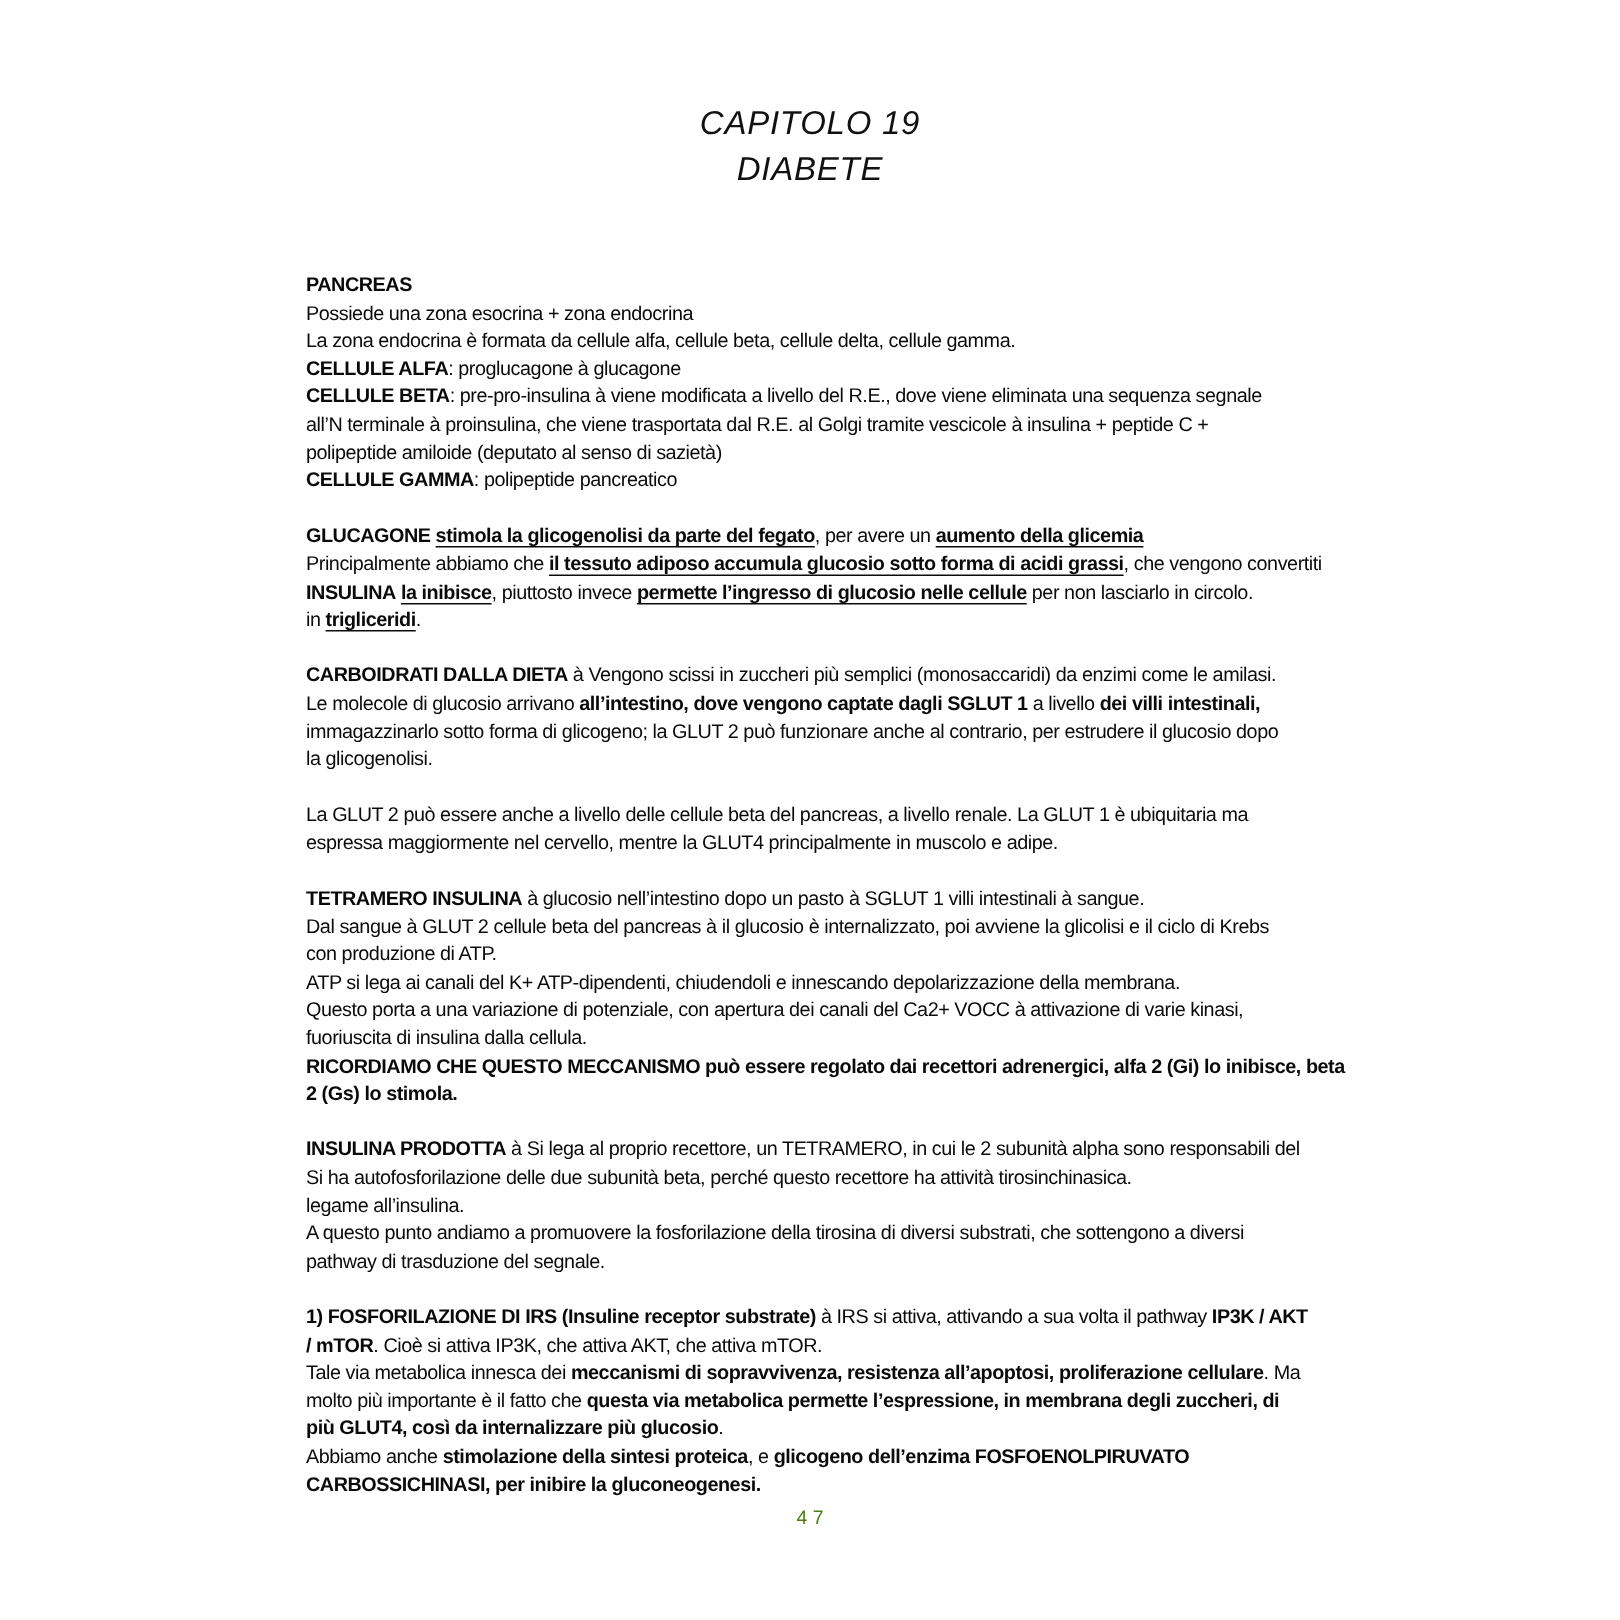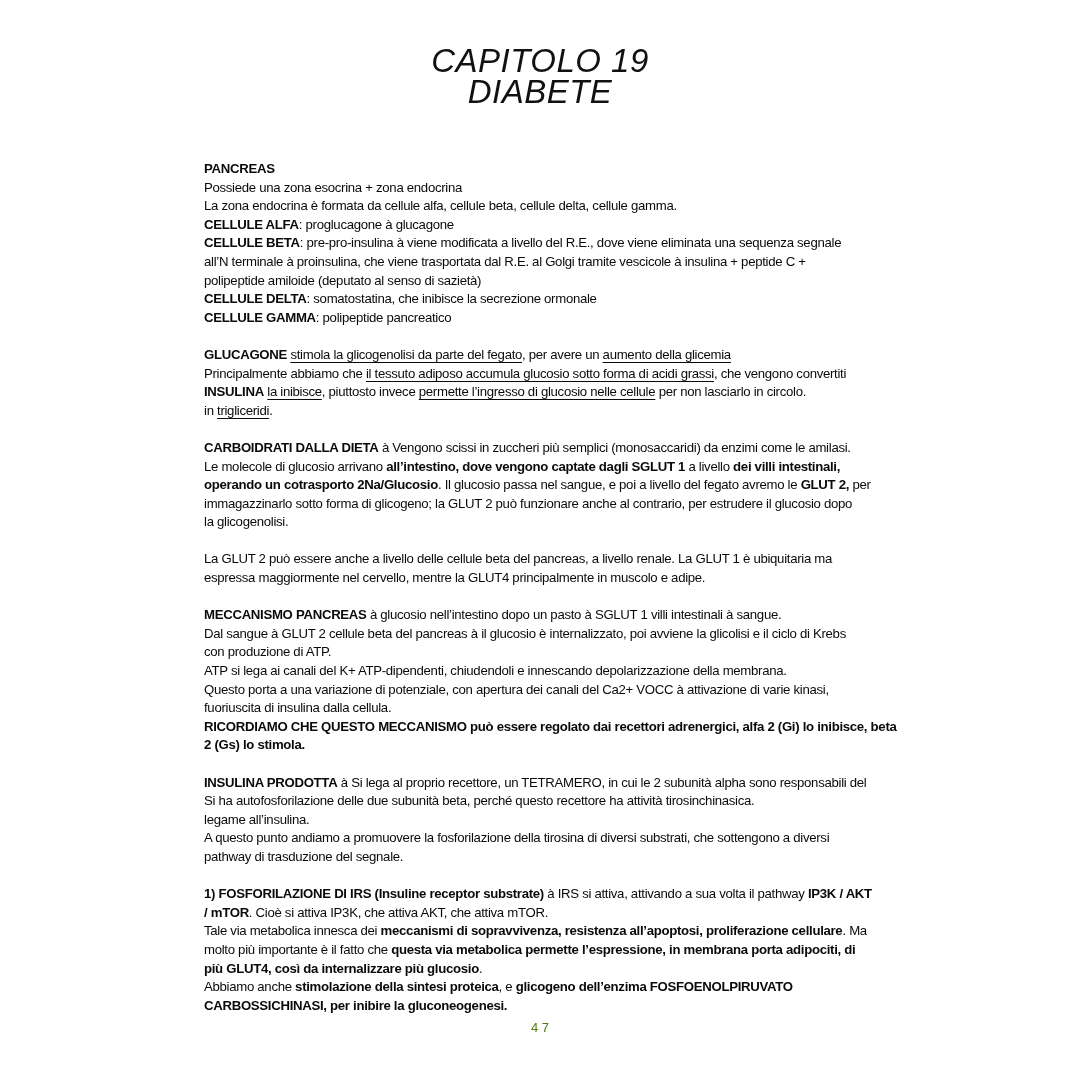--- a/index.html
+++ b/index.html
@@ -6,42 +6,42 @@
   .page {
     position: relative;
     width: 1080px;
     height: 1080px;
     background: #ffffff;
     color: #000000;
     font-family: "Liberation Sans", sans-serif;
     overflow: hidden;
   }
   .doc-title {
-    padding-top: 45px;
+    padding-top: 66px;
     text-align: center;
     font-style: italic;
-    font-size: 33px;
+    font-size: 22px;
     line-height: 31px;
     letter-spacing: 0.5px;
     color: #111111;
   }
   .content {
     margin-top: 53px;
     margin-left: 204px;
     width: 676px;
     font-size: 13.2px;
     line-height: 18.6px;
     letter-spacing: -0.3px;
     color: #0a0a0a;
   }
   .block { margin-bottom: 18.6px; }
   .block:last-child { margin-bottom: 0; }
   .line { white-space: pre; }
   .run-b { font-weight: bold; }
-  .run-u { text-decoration: underline; text-decoration-thickness: 1px; text-underline-offset: 2.5px; }
+  .run-u { text-decoration: underline; text-decoration-thickness: 1px; text-underline-offset: 2.5px; font-weight: bold; }
   .page-number {
     margin-top: 4px;
     text-align: center;
     font-size: 13px;
     line-height: 18px;
     color: #4d7c0f;
   }
 </style>
 </head>
 <body>
@@ -53,61 +53,59 @@
   </div>
   <div class="content" id="doc-body">
       <div class="block">
         <div class="line"><span class="run-b">PANCREAS</span></div>
         <div class="line"><span>Possiede una zona esocrina + zona endocrina</span></div>
         <div class="line"><span>La zona endocrina è formata da cellule alfa, cellule beta, cellule delta, cellule gamma.</span></div>
         <div class="line"><span class="run-b">CELLULE ALFA</span><span>: proglucagone à glucagone</span></div>
         <div class="line"><span class="run-b">CELLULE BETA</span><span>: pre-pro-insulina à viene modificata a livello del R.E., dove viene eliminata una sequenza segnale</span></div>
         <div class="line"><span>all’N terminale à proinsulina, che viene trasportata dal R.E. al Golgi tramite vescicole à insulina + peptide C +</span></div>
         <div class="line"><span>polipeptide amiloide (deputato al senso di sazietà)</span></div>
-        <div class="line"><span class="run-b">CELLULE DELTA</span><span>: somatostatina, che inibisce la secrezione ormonale</span></div>
         <div class="line"><span class="run-b">CELLULE GAMMA</span><span>: polipeptide pancreatico</span></div>
       </div>
       <div class="block">
         <div class="line"><span class="run-b">GLUCAGONE</span><span> </span><span class="run-u">stimola la glicogenolisi da parte del fegato</span><span>, per avere un </span><span class="run-u">aumento della glicemia</span></div>
         <div class="line"><span>Principalmente abbiamo che </span><span class="run-u">il tessuto adiposo accumula glucosio sotto forma di acidi grassi</span><span>, che vengono convertiti</span></div>
         <div class="line"><span class="run-b">INSULINA</span><span> </span><span class="run-u">la inibisce</span><span>, piuttosto invece </span><span class="run-u">permette l’ingresso di glucosio nelle cellule</span><span> per non lasciarlo in circolo.</span></div>
         <div class="line"><span>in </span><span class="run-u">trigliceridi</span><span>.</span></div>
       </div>
       <div class="block">
         <div class="line"><span class="run-b">CARBOIDRATI DALLA DIETA</span><span> à Vengono scissi in zuccheri più semplici (monosaccaridi) da enzimi come le amilasi.</span></div>
         <div class="line"><span>Le molecole di glucosio arrivano </span><span class="run-b">all’intestino, dove vengono captate dagli SGLUT 1</span><span> a livello </span><span class="run-b">dei villi intestinali,</span></div>
-        <div class="line"><span class="run-b">operando un cotrasporto 2Na/Glucosio</span><span>. Il glucosio passa nel sangue, e poi a livello del fegato avremo le </span><span class="run-b">GLUT 2,</span><span> per</span></div>
         <div class="line"><span>immagazzinarlo sotto forma di glicogeno; la GLUT 2 può funzionare anche al contrario, per estrudere il glucosio dopo</span></div>
         <div class="line"><span>la glicogenolisi.</span></div>
       </div>
       <div class="block">
         <div class="line"><span>La GLUT 2 può essere anche a livello delle cellule beta del pancreas, a livello renale. La GLUT 1 è ubiquitaria ma</span></div>
         <div class="line"><span>espressa maggiormente nel cervello, mentre la GLUT4 principalmente in muscolo e adipe.</span></div>
       </div>
       <div class="block">
-        <div class="line"><span class="run-b">MECCANISMO PANCREAS</span><span> à glucosio nell’intestino dopo un pasto à SGLUT 1 villi intestinali à sangue.</span></div>
+        <div class="line"><span class="run-b">TETRAMERO INSULINA</span><span> à glucosio nell’intestino dopo un pasto à SGLUT 1 villi intestinali à sangue.</span></div>
         <div class="line"><span>Dal sangue à GLUT 2 cellule beta del pancreas à il glucosio è internalizzato, poi avviene la glicolisi e il ciclo di Krebs</span></div>
         <div class="line"><span>con produzione di ATP.</span></div>
         <div class="line"><span>ATP si lega ai canali del K+ ATP-dipendenti, chiudendoli e innescando depolarizzazione della membrana.</span></div>
         <div class="line"><span>Questo porta a una variazione di potenziale, con apertura dei canali del Ca2+ VOCC à attivazione di varie kinasi,</span></div>
         <div class="line"><span>fuoriuscita di insulina dalla cellula.</span></div>
         <div class="line"><span class="run-b">RICORDIAMO CHE QUESTO MECCANISMO può essere regolato dai recettori adrenergici, alfa 2 (Gi) lo inibisce, beta</span></div>
         <div class="line"><span class="run-b">2 (Gs) lo stimola.</span></div>
       </div>
       <div class="block">
         <div class="line"><span class="run-b">INSULINA PRODOTTA</span><span> à Si lega al proprio recettore, un TETRAMERO, in cui le 2 subunità alpha sono responsabili del</span></div>
         <div class="line"><span>Si ha autofosforilazione delle due subunità beta, perché questo recettore ha attività tirosinchinasica.</span></div>
         <div class="line"><span>legame all’insulina.</span></div>
         <div class="line"><span>A questo punto andiamo a promuovere la fosforilazione della tirosina di diversi substrati, che sottengono a diversi</span></div>
         <div class="line"><span>pathway di trasduzione del segnale.</span></div>
       </div>
       <div class="block">
         <div class="line"><span class="run-b">1) FOSFORILAZIONE DI IRS (Insuline receptor substrate)</span><span> à IRS si attiva, attivando a sua volta il pathway </span><span class="run-b">IP3K / AKT</span></div>
         <div class="line"><span class="run-b">/ mTOR</span><span>. Cioè si attiva IP3K, che attiva AKT, che attiva mTOR.</span></div>
         <div class="line"><span>Tale via metabolica innesca dei </span><span class="run-b">meccanismi di sopravvivenza, resistenza all’apoptosi, proliferazione cellulare</span><span>. Ma</span></div>
-        <div class="line"><span>molto più importante è il fatto che </span><span class="run-b">questa via metabolica permette l’espressione, in membrana porta adipociti, di</span></div>
+        <div class="line"><span>molto più importante è il fatto che </span><span class="run-b">questa via metabolica permette l’espressione, in membrana degli zuccheri, di</span></div>
         <div class="line"><span class="run-b">più GLUT4, così da internalizzare più glucosio</span><span>.</span></div>
         <div class="line"><span>Abbiamo anche </span><span class="run-b">stimolazione della sintesi proteica</span><span>, e </span><span class="run-b">glicogeno dell’enzima FOSFOENOLPIRUVATO</span></div>
         <div class="line"><span class="run-b">CARBOSSICHINASI, per inibire la gluconeogenesi.</span></div>
       </div>
     </div>
   <div class="page-number">4 7</div>
 </div>
 
 </body></html>

